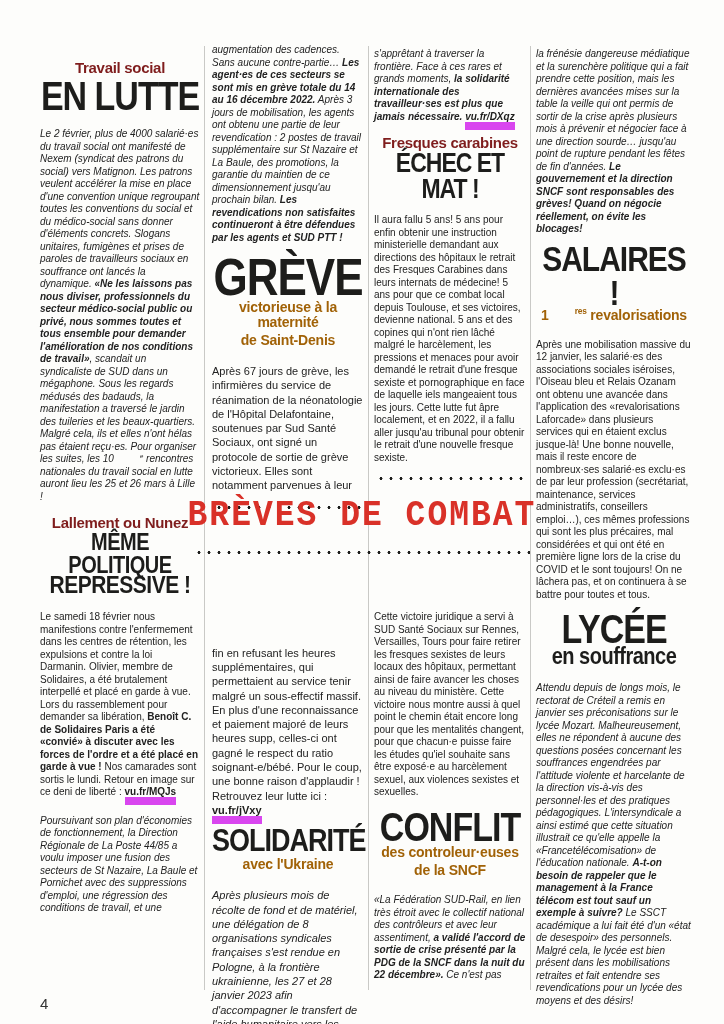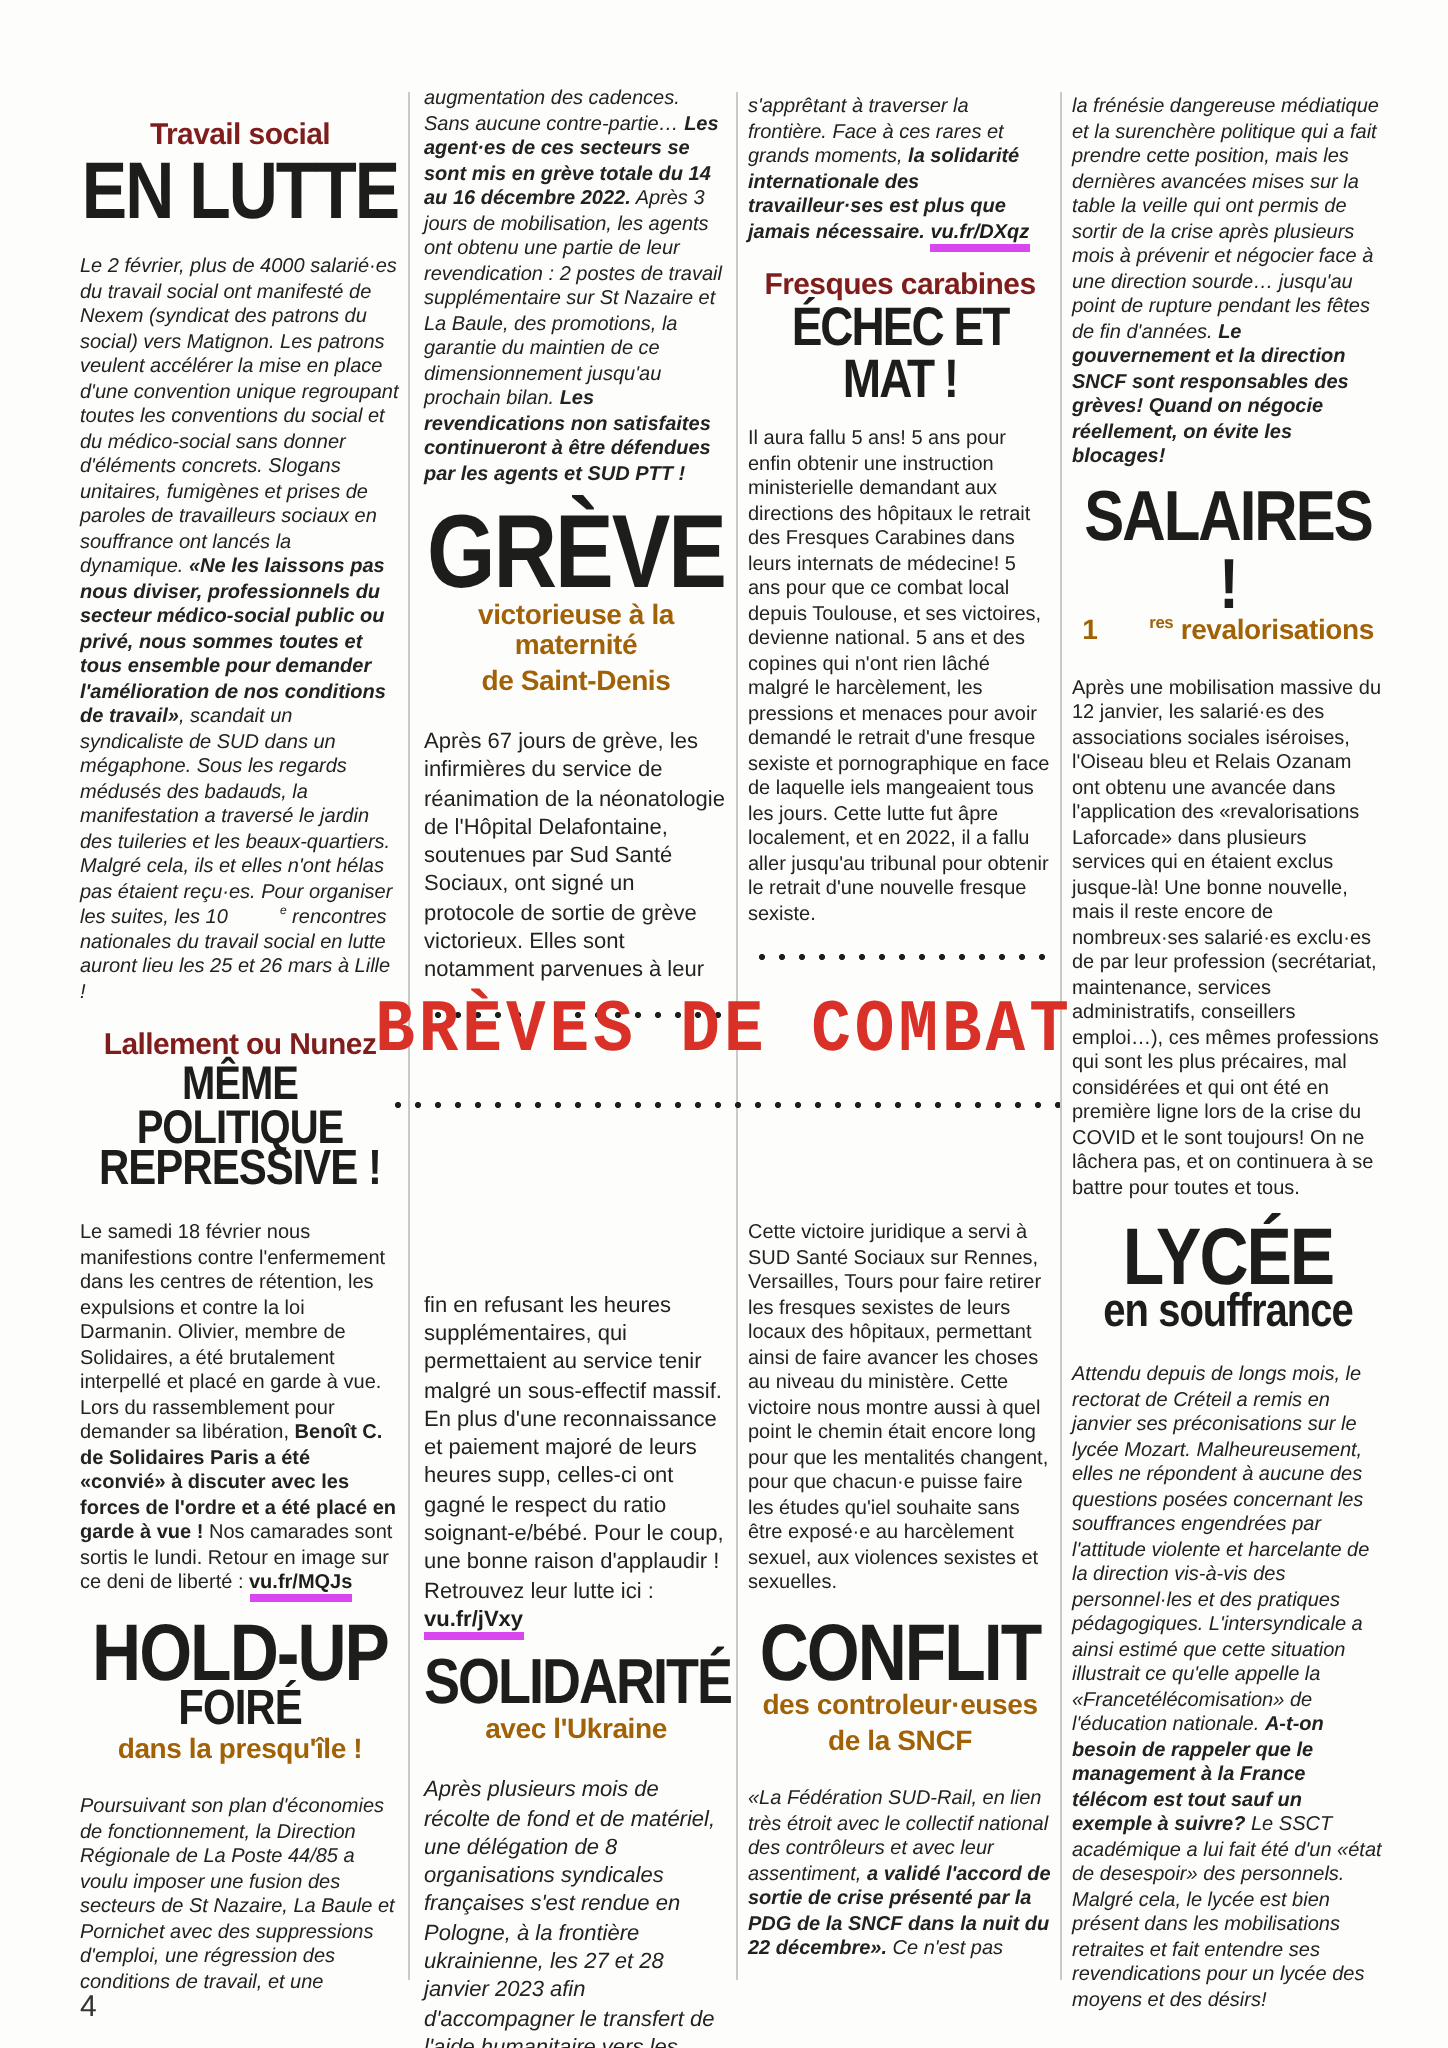--- a/index.html
+++ b/index.html
@@ -16,21 +16,21 @@
   .display{font-weight:700;text-align:center;color:#1d1d1b;line-height:0.95;letter-spacing:-1px;transform:scaleY(1.18);transform-origin:center;margin:4px 0 8px;}
   .sz44{font-size:44px;} .sz34{font-size:34px;} .sz30{font-size:30px;} .sz27{font-size:27px;} .sz23{font-size:23px;} .sz21{font-size:21px;letter-spacing:-0.5px;} .sz20{font-size:20px;letter-spacing:-0.5px;}
   .sub{font-weight:700;font-size:14px;line-height:1.1;text-align:center;color:#a16207;letter-spacing:-0.2px;margin:2px 0 8px;}
   .tight{margin-bottom:2px;}
   
   .body{font-size:10px;line-height:1.25;margin:16px 0 12px;color:#222;}
   .body.lg{font-size:11px;line-height:1.3;}
   .italic{font-style:italic;}
   .body b{font-weight:700;}
   sup{font-size:0.6em;padding-left:26px;}
-  .link{font-weight:700;font-style:normal;color:#1d1d1b;text-decoration:none;border-bottom:4px solid #d946ef;cursor:pointer;}
+  .link{font-weight:700;font-style:normal;color:#1d1d1b;text-decoration:none;border-bottom:8px solid #d946ef;cursor:pointer;}
   .italic .link{font-style:italic;}
   
   .dots{height:5px;margin:10px 2px;background-image:radial-gradient(circle,#1d1d1b 1.4px,transparent 1.6px);background-size:10px 5px;background-repeat:repeat-x;background-position:left center;}
   
   .banner{position:absolute;left:180px;top:497px;width:364px;text-align:center;font-family:Liberation Mono, monospace;}
   .banner-title{font-weight:700;font-size:33px;letter-spacing:2px;color:#d93128;transform:scaleY(1.12);transform-origin:center;white-space:nowrap;}
   .banner .dots{margin:16px 14px 0;}
   .spacer{width:100%;}
   .pagenum{position:absolute;left:40px;top:995px;font-size:15px;font-weight:400;color:#333;}
 </style>
@@ -50,25 +50,20 @@
     </header>
     <p class="body italic"><span>Le 2 février, plus de 4000 salarié·es du travail social ont manifesté de Nexem (syndicat des patrons du social) vers Matignon. Les patrons veulent accélérer la mise en place d'une convention unique regroupant toutes les conventions du social et du médico-social  sans donner d'éléments concrets. Slogans unitaires, fumigènes et prises de paroles de travailleurs sociaux en souffrance ont lancés la dynamique. </span><b>«Ne les laissons pas nous diviser, professionnels du secteur médico-social public ou privé, nous sommes toutes et tous ensemble pour demander l'amélioration de nos conditions de travail»</b><span>, scandait un syndicaliste de SUD dans un mégaphone. Sous les regards médusés des badauds, la manifestation a traversé le jardin des tuileries et les beaux-quartiers. Malgré cela, ils et elles n'ont hélas pas étaient reçu·es. Pour organiser les suites, les 10</span><sup>e</sup><span> rencontres nationales du travail social en lutte auront lieu les 25 et 26 mars à Lille !</span></p>
 
     <header>
       <div class="kicker">Lallement ou Nunez</div>
       <h2 class="display sz20 tight">MÊME POLITIQUE</h2>
       <h2 class="display sz21" style="margin-top:0">REPRESSIVE !</h2>
     </header>
     <p class="body"><span>Le samedi 18 février nous manifestions contre l'enfermement dans les centres de rétention, les expulsions et contre la loi Darmanin. Olivier, membre de Solidaires, a été brutalement interpellé et placé en garde à vue. Lors du rassemblement pour demander sa libération, </span><b>Benoît C. de Solidaires Paris a été «convié» à discuter avec les forces de l'ordre et a été placé en garde à vue !</b><span> Nos camarades sont sortis le lundi. Retour en image sur ce deni de liberté : </span><a class="link">vu.fr/MQJs</a></p>
 
-    <header>
-      <h1 class="display sz34 tight">HOLD-UP</h1>
-      <h2 class="display sz21 tight" style="margin-top:2px">FOIRÉ</h2>
-      <div class="sub">dans la presqu'île !</div>
-    </header>
     <p class="body italic">Poursuivant son plan d'économies de fonctionnement, la Direction Régionale de La Poste 44/85 a voulu imposer une fusion des secteurs de St Nazaire, La Baule et Pornichet avec des suppressions d'emploi, une régression des conditions de travail, et une</p>
   </section>
 
   <section class="col" style="left:212px;top:44px;width:152px">
     <p class="body italic" style="margin-top:0"><span>augmentation des cadences. Sans aucune contre-partie… </span><b>Les agent·es de ces secteurs se sont mis en grève totale du 14 au 16 décembre 2022.</b><span> Après 3 jours de mobilisation, les agents ont obtenu une partie de leur revendication : 2 postes de travail supplémentaire sur St Nazaire et La Baule, des promotions, la garantie du maintien de ce dimensionnement jusqu'au prochain bilan. </span><b>Les revendications non satisfaites continueront à être défendues par les agents et SUD PTT !</b></p>
 
     <header>
       <h1 class="display sz44 tight">GRÈVE</h1>
       <div class="sub tight">victorieuse à la maternité</div>
       <div class="sub">de Saint-Denis</div>

